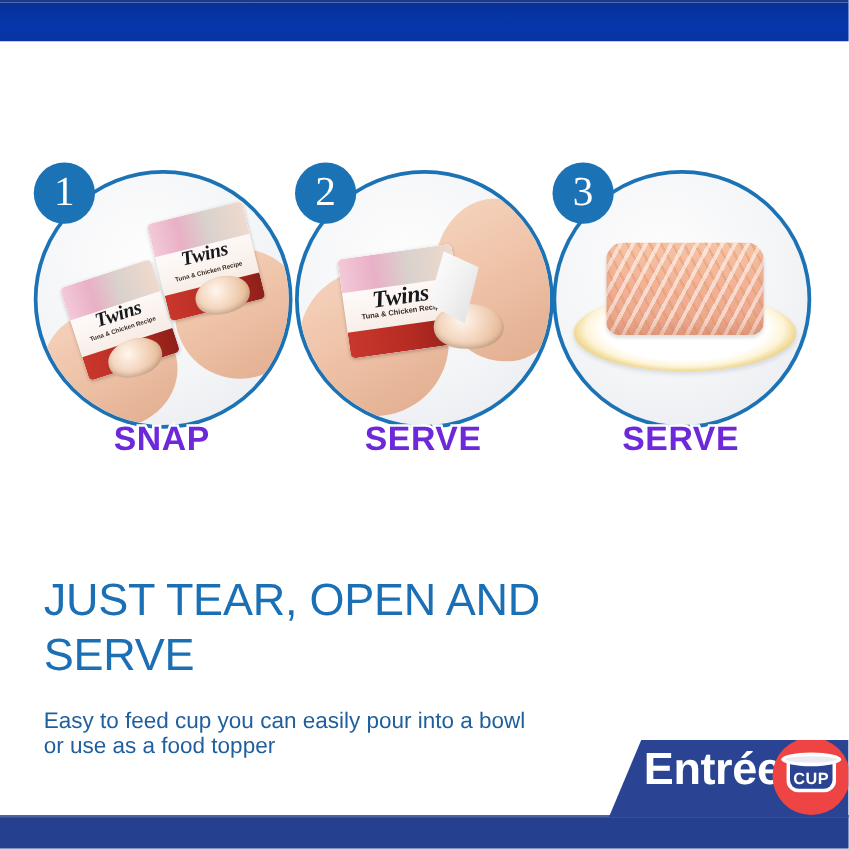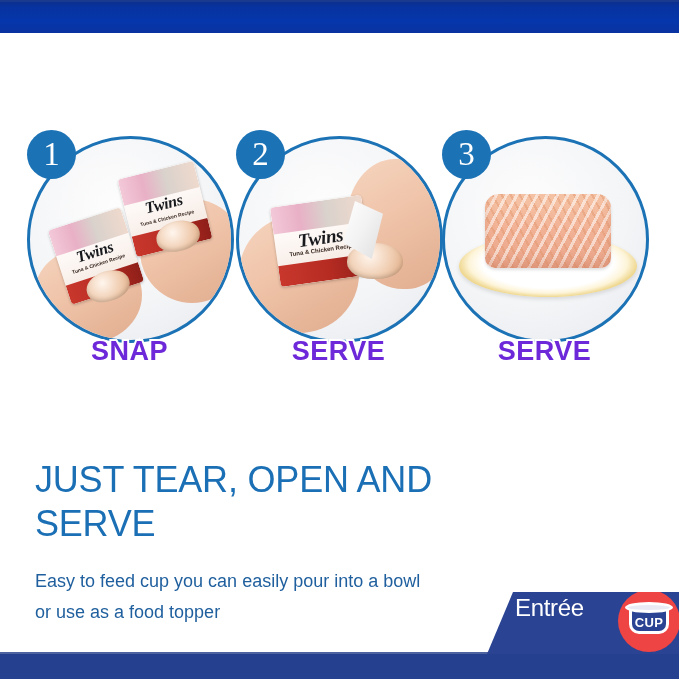--- a/index.html
+++ b/index.html
@@ -134,34 +134,34 @@
 
   
   .headline {
     position: absolute; left: 35px; top: 458px; width: 430px;
     font-size: 36px; line-height: 44px; font-weight: 400;
     letter-spacing: -.2px;
     color: #1b6fb5;
   }
   .subcopy {
     position: absolute; left: 35px; top: 566px; width: 400px;
-    font-size: 18px; line-height: 31px; font-weight: 400;
+    font-size: 18px; line-height: 20px; font-weight: 400;
     color: #1f5f9e;
   }
 
   
   .entree-badge {
     position: absolute; left: 487px; top: 592px; width: 192px; height: 62px;
     background: #2a4392;
     clip-path: polygon(26px 0, 192px 0, 192px 62px, 0 62px);
     z-index: 6;
   }
   .entree-word {
     position: absolute; left: 28px; top: 2px;
-    font-size: 24px; font-weight: 400; color: #ffffff;
+    font-size: 36px; font-weight: 700; color: #ffffff;
     letter-spacing: -.3px;
   }
   .sidedish-pill {
     position: absolute; left: 20px; top: 33px;
     width: 128px; height: 21px;
     background: #ffffff; border-radius: 11px;
   }
   .sidedish-text {
     position: absolute; left: 0; right: 0; top: 3px;
     text-align: center;

